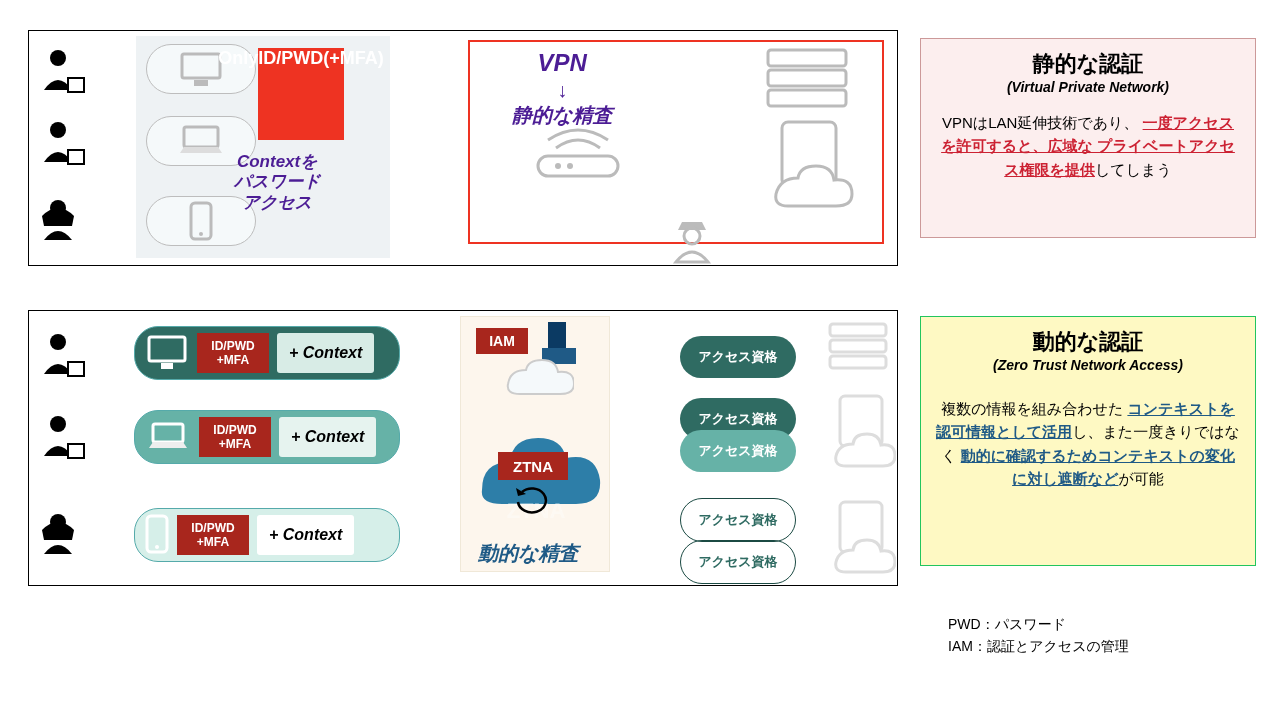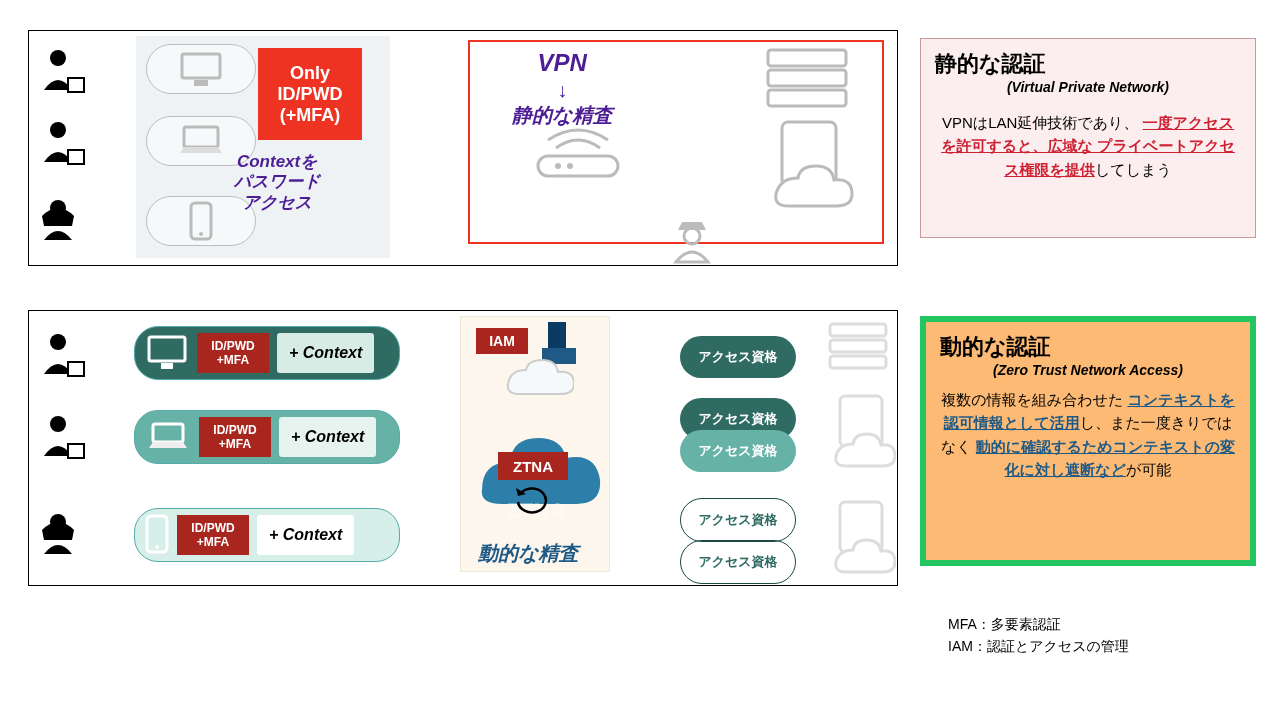--- a/index.html
+++ b/index.html
@@ -16,25 +16,25 @@
 .dark-red-box{background:#a8261d;color:#fff;text-align:center;font-weight:700}
 .context-label{font-weight:700;font-style:italic}
 .teal-pill{background:#dff3ef;border:1.5px solid #5aa;border-radius:24px;display:flex;align-items:center;gap:8px}
 .teal-pill.dark{background:#2f6b62}
 .teal-pill.mid{background:#66b2a7}
 .teal-pill.light{background:#d6efe9}
 
 .cap{color:#000;font-weight:700;font-style:italic}
 .cap-blue{color:#1f5a86;text-decoration:underline}
 
-.legend-title{font-size:22px;font-weight:700;}
+.legend-title{font-size:22px;font-weight:700;text-align:center}
 .legend-sub{font-size:14px;font-style:italic;font-weight:700;text-align:center}
 .legend-body{font-size:15px;text-align:center;line-height:1.55}
 .legend-red{background:#fceeee;border:1px solid #c99}
-.legend-blue{background:#fdba74;border:6px solid #22c55e}
+.legend-blue{background:#fef9c3;border:1px solid #22c55e}
 
 .svg-layer{position:absolute;left:0;top:0}
 .arrow-red{stroke:#e32;fill:none;stroke-width:3}
 .arrow-red-dash{stroke:#e32;fill:none;stroke-width:2;stroke-dasharray:4 4}
 .arrow-teal{stroke:#2f6b62;fill:none;stroke-width:3}
 .arrow-gray{stroke:#888;fill:none;stroke-width:2.5}
 
 .badge{border-radius:999px;background:#2f6b62;color:#fff;font-size:13px;font-weight:700;text-align:center;padding:12px 10px}
 .badge.out{background:transparent;color:#2f6b62;border:1.5px solid #1b4a43}
 .badge.mid{background:#66b2a7;color:#fff}
@@ -132,21 +132,21 @@
         <path d="M4 30 L46 30 L42 24 L8 24 Z" fill="#ddd"></path>
       </svg>
   </div>
   <div class="box device-pill" style="left:146px;top:196px;width:110px;height:50px">
     <svg width="24" height="40">
         <rect x="2" y="2" width="20" height="36" rx="4" fill="none" stroke="#bbb" stroke-width="3"></rect>
         <circle cx="12" cy="33" r="2" fill="#bbb"></circle>
       </svg>
   </div>
 
-  <div class="box red-box" style="left:258px;top:48px;width:104px;height:92px;font-size:18px;display:flex;flex-direction:column;justify-content:center">
+  <div class="box red-box" style="left:258px;top:48px;width:86px;height:92px;font-size:18px;display:flex;justify-content:center">
     <div>Only</div>
     <div>ID/PWD</div>
     <div>(+MFA)</div>
   </div>
 
   <div class="box red-text" style="left:234px;top:152px;font-size:17px;text-align:center;line-height:1.2">
     <div>Contextを</div>
     <div>パスワード</div>
     <div>アクセス</div>
   </div>
@@ -312,25 +312,25 @@
     <div class="legend-sub">(Virtual Private Network)</div>
     <div class="legend-body" style="margin-top:16px">
       <span>VPNはLAN延伸技術であり、</span>
       <span style="color:#c23;text-decoration:underline;font-weight:700">一度アクセスを許可すると、広域な プライベートアクセス権限を提供</span><span>してしまう</span>
     </div>
   </div>
 
   <div class="box legend-blue" style="left:920px;top:316px;width:336px;height:250px;padding:10px 14px">
     <div class="legend-title">動的な認証</div>
     <div class="legend-sub">(Zero Trust Network Access)</div>
-    <div class="legend-body" style="margin-top:10px">
+    <div class="legend-body" style="margin-top:24px">
       <span>複数の情報を組み合わせた</span>
       <span class="cap-blue" style="font-weight:700">コンテキストを認可情報として活用</span><span>し、また一度きりではなく</span>
       <span class="cap-blue" style="font-weight:700">動的に確認するためコンテキストの変化に対し遮断など</span><span>が可能</span>
     </div>
   </div>
 
   <div class="box" style="left:948px;top:614px;font-size:14px;line-height:1.55">
-    <div>MFA：多要素認証</div>
+    <div>PWD：パスワード</div>
     <div>IAM：認証とアクセスの管理</div>
   </div>
 
 </div>
 
 </body></html>

